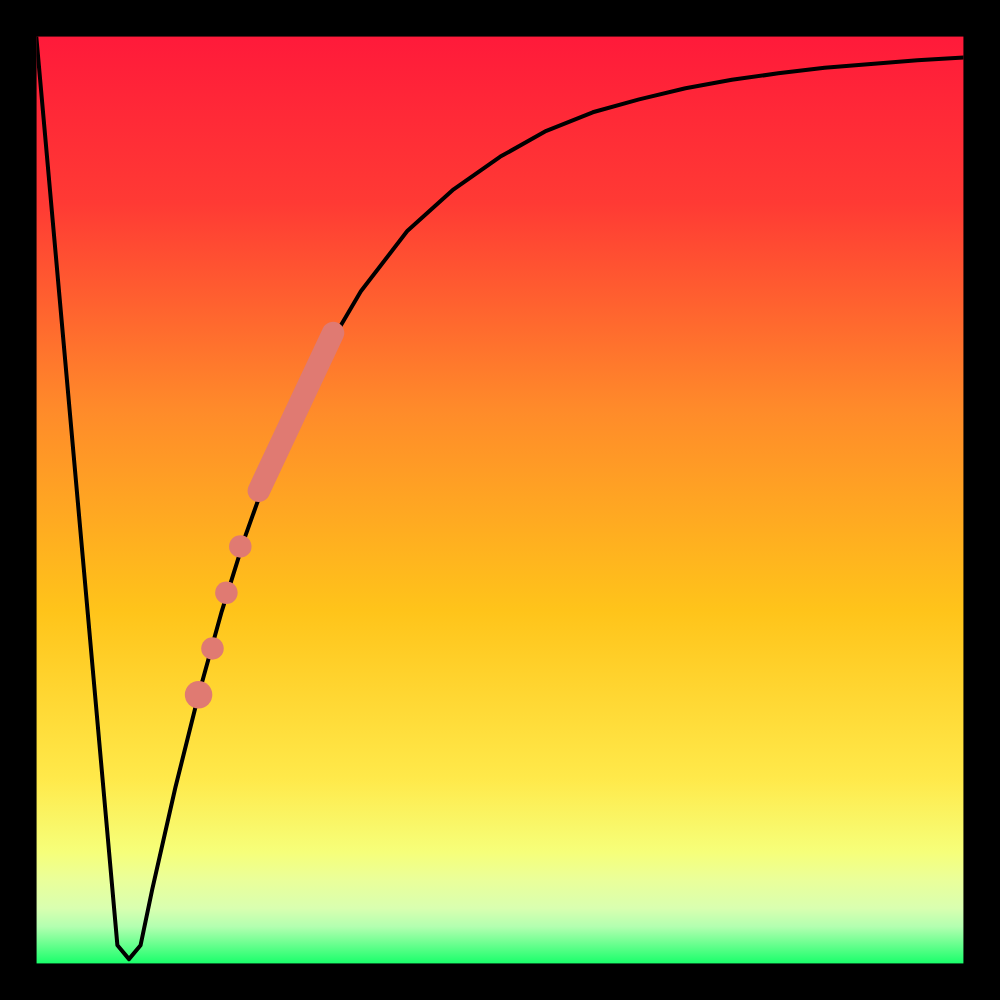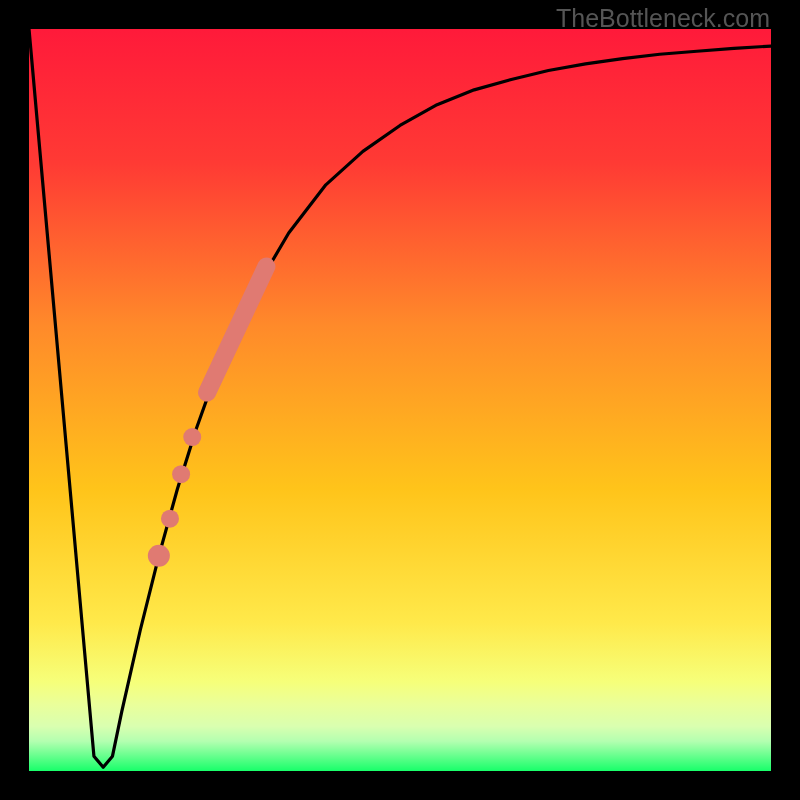--- a/index.html
+++ b/index.html
@@ -37,21 +37,20 @@
     letter-spacing: 0px;
     opacity: 0.95;
   }
   svg { display: block; }
 </style>
 </head>
 <body>
 
 <div class="frame">
 
-  <div class="watermark">TheBottleneck.com</div>
 
   <div class="plot">
     <svg id="svg-plot" width="742" height="742" viewBox="0 0 742 742">
         <defs>
           <linearGradient id="bg" x1="0" y1="0" x2="0" y2="1">
             <stop offset="0%" stop-color="#ff1a3a"></stop>
             <stop offset="18%" stop-color="#ff3a34"></stop>
             <stop offset="40%" stop-color="#ff8a2a"></stop>
             <stop offset="62%" stop-color="#ffc41a"></stop>
             <stop offset="80%" stop-color="#ffe94a"></stop>

